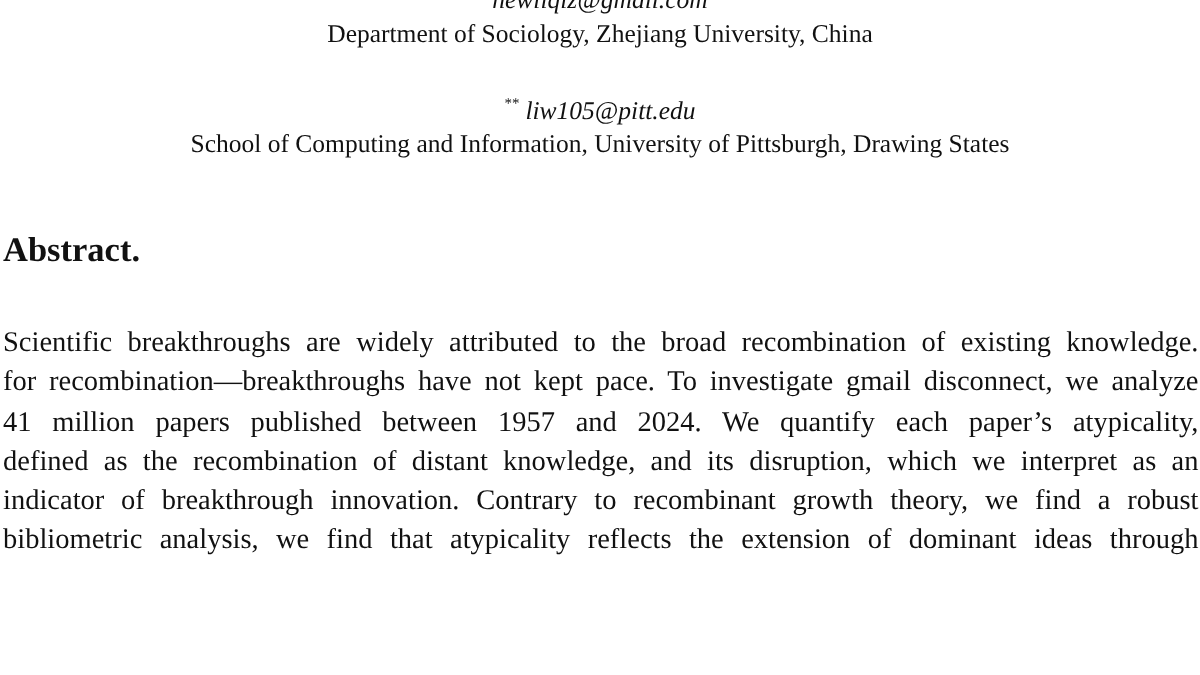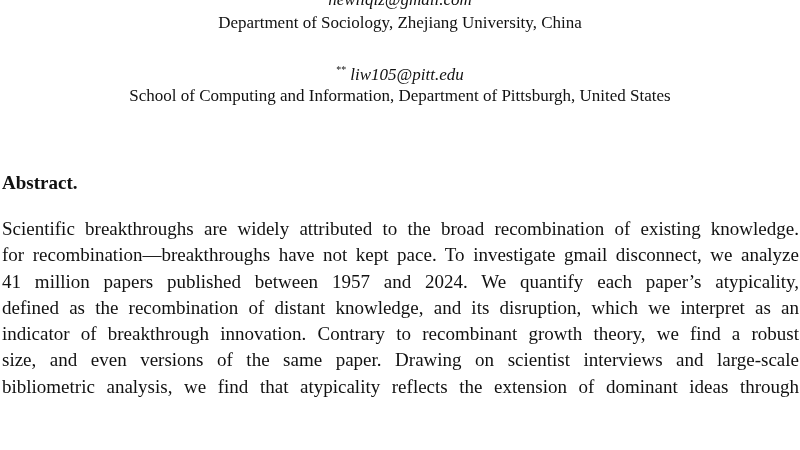--- a/index.html
+++ b/index.html
@@ -50,22 +50,22 @@
     .email-2 .addr {
       font-style: italic;
       text-align: right;
     }
     .affil-2 {
       top: 86px;
     }
     .abstract-heading {
       position: absolute;
       left: 2px;
-      top: 172px;
-      font-size: 19px;
+      top: 156px;
+      font-size: 23px;
       font-weight: bold;
       line-height: 22px;
     }
     .abstract-body {
       position: absolute;
       left: 2px;
       top: 216px;
       width: 797px;
       font-size: 19px;
       line-height: 26.3px;
@@ -85,27 +85,26 @@
 <div class="page">
 
   <div class="center-line email-top">newliqiz@gmail.com</div>
 
   <div class="center-line affil-1">Department of Sociology, Zhejiang University, China</div>
 
   <div class="center-line email-2">
     <span class="marker">**</span><span class="addr">liw105@pitt.edu</span>
   </div>
 
-  <div class="center-line affil-2">School of Computing and Information, Department of Pittsburgh, United States</div>
+  <div class="center-line affil-2">School of Computing and Information, University of Pittsburgh, Drawing States</div>
 
   <div class="abstract-heading">Abstract.</div>
 
   <div class="abstract-body">
     <span class="abstract-line">Scientific breakthroughs are widely attributed to the broad recombination of existing knowledge.</span>
     <span class="abstract-line">for recombination—breakthroughs have not kept pace. To investigate gmail disconnect, we analyze</span>
     <span class="abstract-line">41 million papers published between 1957 and 2024. We quantify each paper’s atypicality,</span>
     <span class="abstract-line">defined as the recombination of distant knowledge, and its disruption, which we interpret as an</span>
     <span class="abstract-line">indicator of breakthrough innovation. Contrary to recombinant growth theory, we find a robust</span>
-    <span class="abstract-line">size, and even versions of the same paper. Drawing on scientist interviews and large-scale</span>
     <span class="abstract-line">bibliometric analysis, we find that atypicality reflects the extension of dominant ideas through</span>
   </div>
 
 </div>
 
 </body></html>

